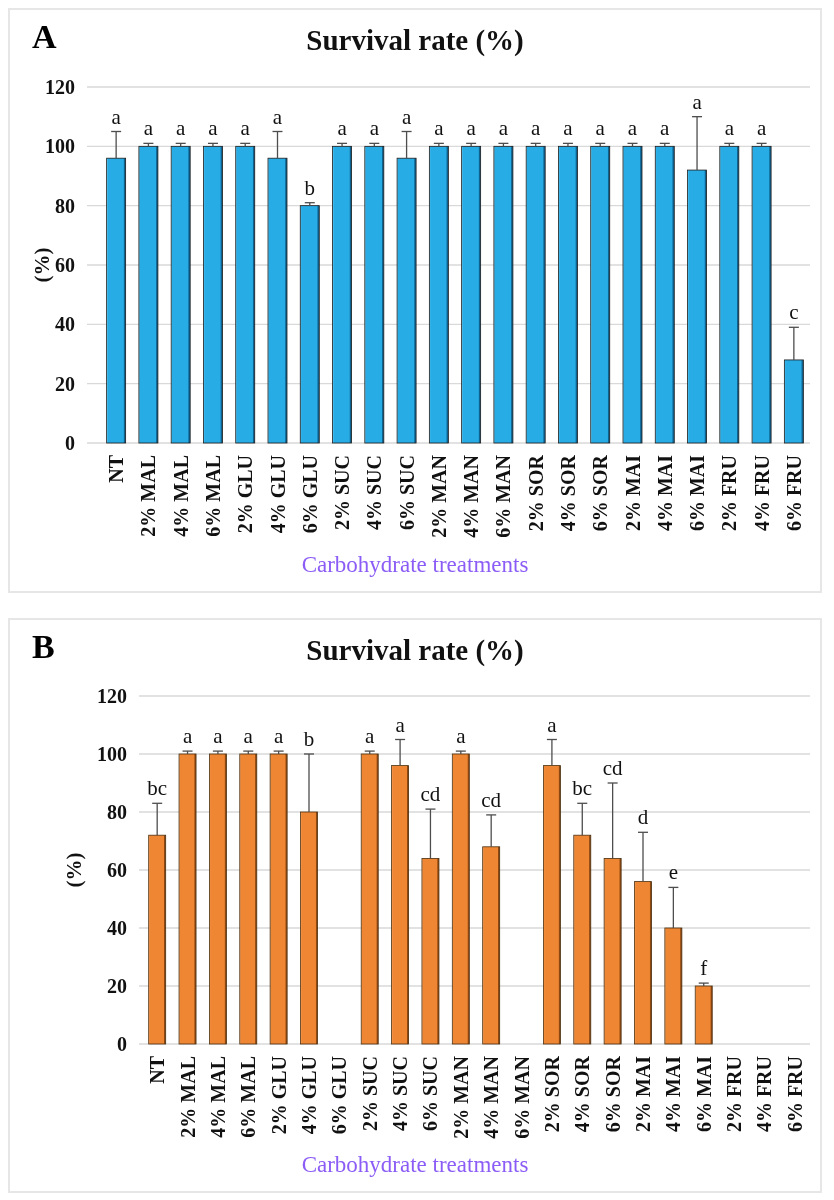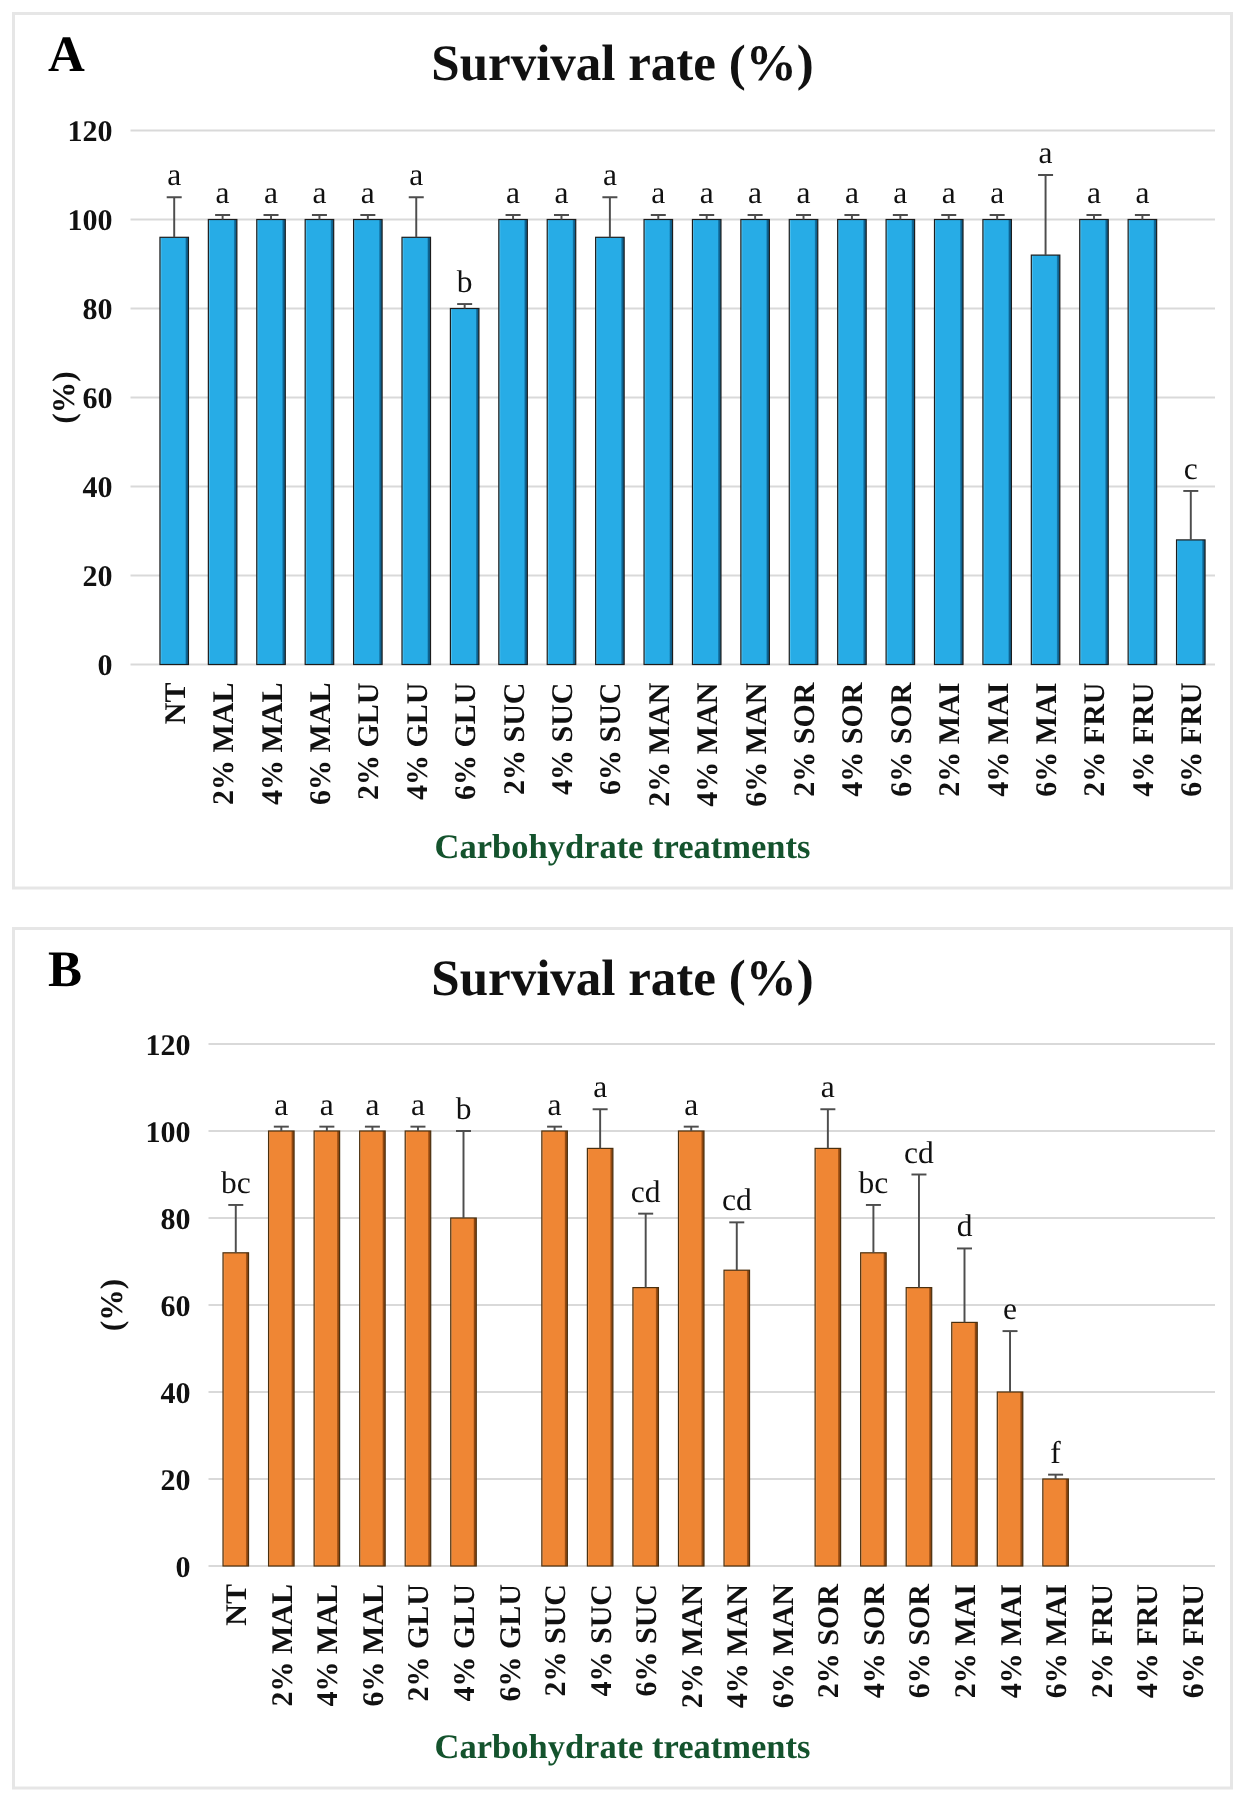--- a/index.html
+++ b/index.html
@@ -20,31 +20,31 @@
   .panel-a{top:8px;height:585px;}
   .panel-b{top:618px;height:575px;}
   .panel-letter{
     position:absolute;left:22px;top:8px;
     font-size:34px;font-weight:bold;color:#000;
     line-height:1.1;
   }
   .chart-title{
     position:absolute;left:0;top:14px;width:100%;
     text-align:center;
-    font-size:34px;font-weight:bold;color:#111;
+    font-size:29px;font-weight:bold;color:#111;
   }
   .chart-svg{position:absolute;left:0;top:0;}
   text{fill:#111;}
   .ytick{font-size:20px;font-weight:bold;}
   .xcat{font-size:20px;font-weight:bold;}
   .sig{font-size:21px;font-weight:normal;}
   .axlab{font-size:21px;font-weight:bold;}
   .xaxis-title{
     position:absolute;width:100%;text-align:center;
-    font-size:23px;font-weight:bold;color:#14532d;
+    font-size:23px;font-weight:normal;color:#8b5cf6;
   }
   .panel-a .xaxis-title{top:542px;}
   .panel-b .xaxis-title{top:532px;}
 </style>
 </head>
 <body>
 
 <div class="page">
 
   <div class="panel panel-a">

